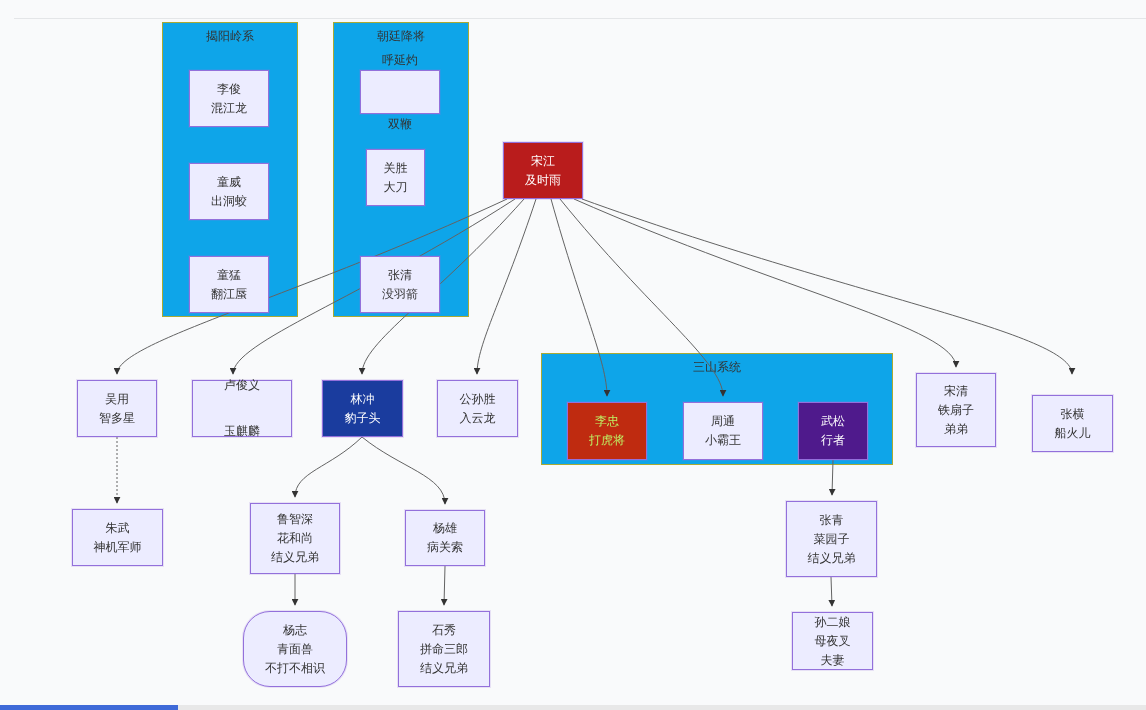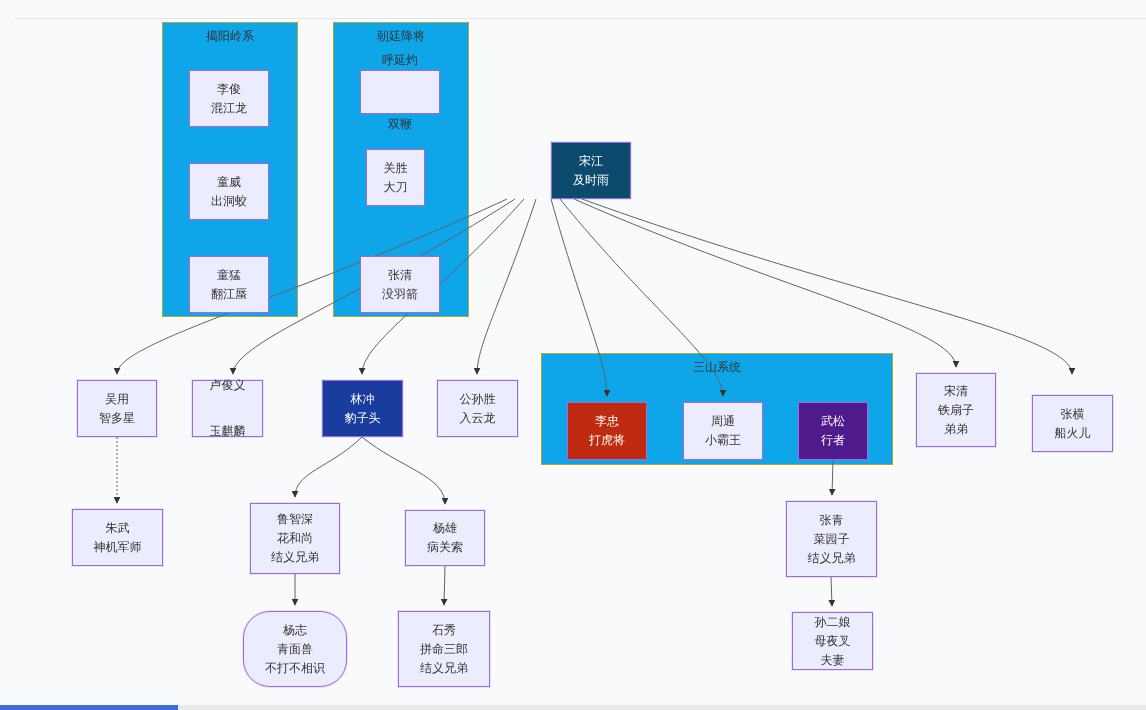--- a/index.html
+++ b/index.html
@@ -13,23 +13,23 @@
   .group-title { position:absolute; top:5px; left:0; right:0; text-align:center; font-size:12px; color:#333; }
 
   #edge-layer { position:absolute; inset:0; z-index:2; }
   .edge { stroke:#636363; stroke-width:1; fill:none; }
   .edge--dotted { stroke-dasharray:2 2; }
 
   .node { position:absolute; background:#ececff; border:1px solid #9370db;
           box-shadow:0 0 0 1px rgba(147,112,219,.18);
           display:flex; flex-direction:column; align-items:center; justify-content:center;
           font-size:12px; line-height:19px; color:#333; text-align:center; z-index:3; }
-  .node--green  { background:#0c4a6e; color:#fff;margin-left:48px; }
+  .node--green  { background:#b91c1c; color:#fff; }
   .node--blue   { background:#1a3c9e; color:#fff; }
-  .node--red    { background:#bf2b10; color:#ffffff; }
+  .node--red    { background:#bf2b10; color:#bef264; }
   .node--purple { background:#4f1a8c; color:#fff; }
 
   .scrollbar-track { position:absolute; left:0; right:0; bottom:0; height:5px; background:#e8e8e8; z-index:6; }
   .scrollbar-thumb { position:absolute; left:0; bottom:0; width:178px; height:5px; background:#3f6ad8; z-index:7; }
 </style>
 </head>
 <body>
 
 <div id="canvas">
 
@@ -96,21 +96,21 @@
 
   <div class="node node--green" style="left:503px; top:142px; width:80px; height:57px;">
     <span>宋江</span>
     <span>及时雨</span>
   </div>
 
   <div class="node" style="left:77px; top:380px; width:80px; height:57px;">
     <span>吴用</span>
     <span>智多星</span>
   </div>
-  <div class="node" style="left:192px; top:380px; width:71px; height:57px;gap:27px;">
+  <div class="node" style="left:192px; top:380px; width:100px; height:57px;gap:27px;">
     <span>卢俊义</span>
     <span>玉麒麟</span>
   </div>
   <div class="node node--blue" style="left:322px; top:380px; width:81px; height:57px;">
     <span>林冲</span>
     <span>豹子头</span>
   </div>
   <div class="node" style="left:437px; top:380px; width:81px; height:57px;">
     <span>公孙胜</span>
     <span>入云龙</span>

